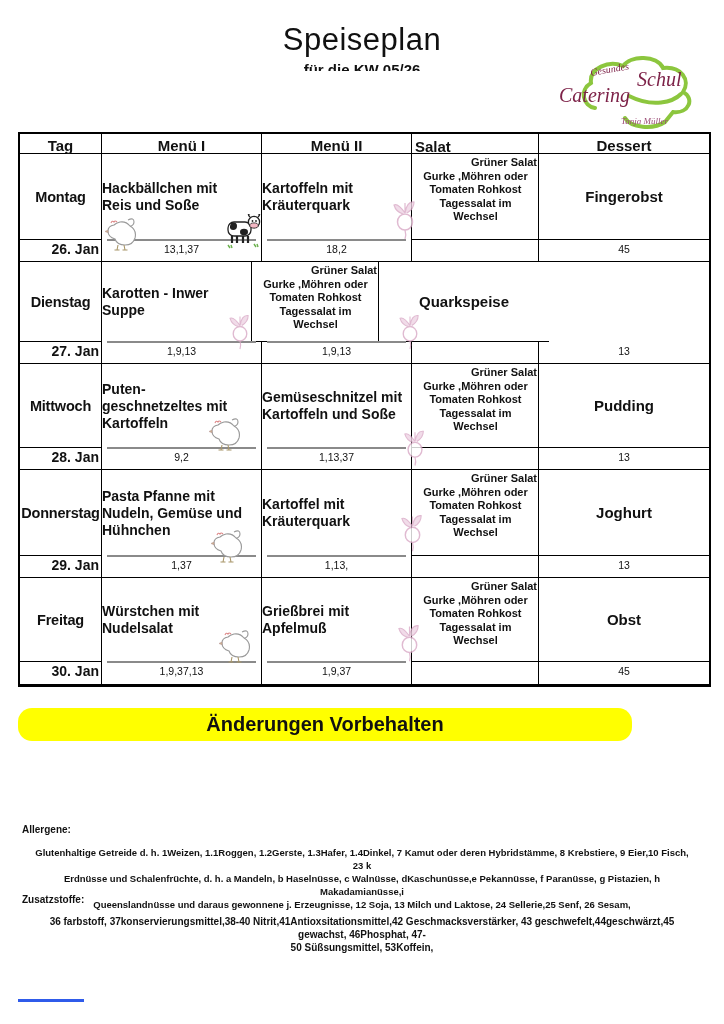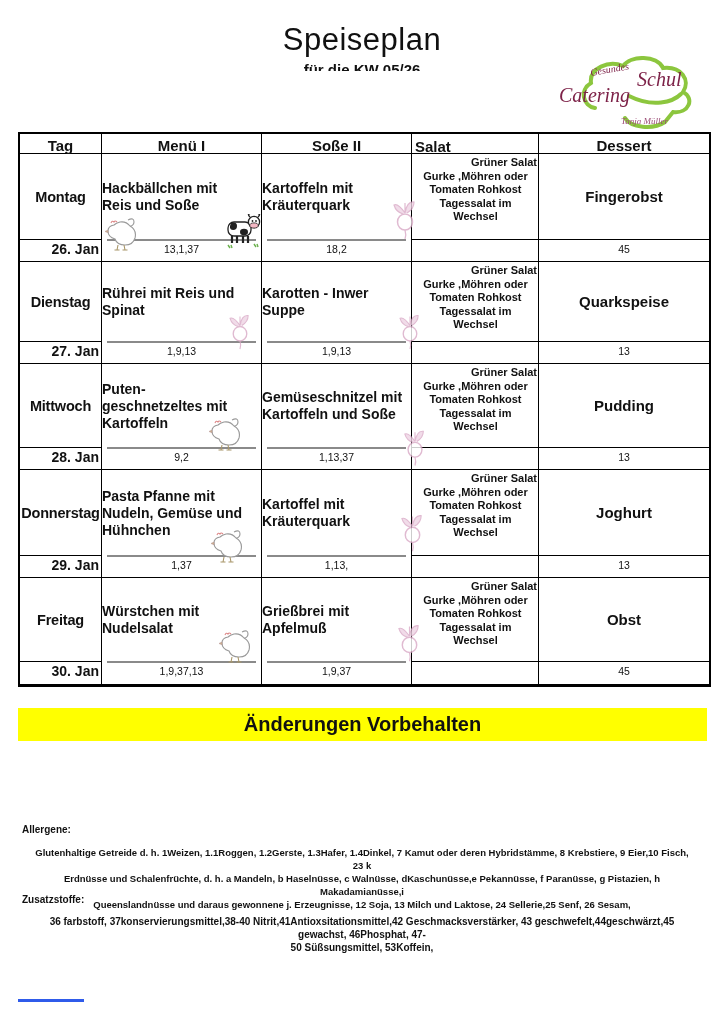--- a/index.html
+++ b/index.html
@@ -33,22 +33,22 @@
   .day-name{font-size:14.5px;font-weight:700;letter-spacing:-.2px;overflow:hidden;white-space:nowrap;}
   .menu-text{font-size:14px;line-height:17px;font-weight:700;text-align:left;white-space:pre-line;width:100%;}
   .salat-cell{font-size:11px;line-height:13.5px;font-weight:700;padding:2px 1px 0 2px;}
   .salad-l{text-align:center;}
   .salad-first{text-align:right;}
   .dessert-text{font-size:15px;font-weight:700;text-align:center;}
   .date-cell{font-size:14px;font-weight:700;text-align:right;padding-right:2px;line-height:19px;}
   .num-cell{font-size:10.5px;font-weight:400;text-align:center;line-height:19px;}
   .icon{position:absolute;z-index:3;}
   
-  .banner{position:absolute;left:18px;top:708px;width:689px;height:33px;
-    display:flex;align-items:center;justify-content:center;font-size:20px;font-weight:700;}
+  .banner{position:absolute;left:18px;top:708px;width:614px;height:33px;
+    display:flex;align-items:center;justify-content:center;font-size:20px;font-weight:700;border-radius:14px;}
   .sec-head{position:absolute;left:22px;font-size:10px;font-weight:700;}
   .sec-lines{position:absolute;left:30px;width:664px;text-align:center;
     font-size:9.5px;font-weight:700;line-height:13px;}
   .footer-line{position:absolute;left:18px;top:999px;width:66px;height:3px;}
 </style>
 </head>
 <body>
 
 <div class="title">Speiseplan</div>
 <div class="subtitle-clip">
@@ -64,21 +64,21 @@
     <text x="104" y="30" font-size="20" font-style="italic" fill="#7d2248" font-family="Liberation Serif, serif">Schul</text>
     <text x="88" y="68" font-size="9" font-style="italic" fill="#9b4a74" font-family="Liberation Serif, serif">Tanja Müller</text>
   </svg>
 </div>
 
 <div class="menu-table">
 
   <div class="t-row h26">
     <div class="cell c-tag head-cell">Tag</div>
     <div class="cell c-m1 head-cell">Menü I</div>
-    <div class="cell c-m2 head-cell">Soße II</div>
+    <div class="cell c-m2 head-cell">Menü II</div>
     <div class="cell c-sal head-cell head-left">Salat</div>
     <div class="cell c-des head-cell">Dessert</div>
   </div>
 
   <div class="day-block">
     <div class="t-row h86">
       <div class="cell c-tag vcenter">
           <span class="day-name">Montag</span>
         </div>
       <div class="cell c-m1 vcenter no-bb">
@@ -131,24 +131,20 @@
       <ellipse cx="13" cy="24" rx="7.5" ry="8" fill="#fff" stroke="#d9a9c6" stroke-width="1.5"></ellipse>
       <path d="M13 32 q1.5 5 0 9" fill="none" stroke="#d9a9c6" stroke-width="1.3"></path>
     </svg>
   </div>
 
   <div class="day-block">
     <div class="t-row h80">
       <div class="cell c-tag vcenter">
           <span class="day-name">Dienstag</span>
         </div>
-      <div class="cell c-m1 vcenter no-bb">
-          <div class="menu-text">Rührei mit Reis und
-Spinat</div>
-        </div>
       <div class="cell c-m2 vcenter no-bb">
           <div class="menu-text">Karotten -  Inwer
 Suppe</div>
         </div>
       <div class="cell c-sal salat-cell">
         <div class="salad-first">Grüner Salat</div>
         <div class="salad-l">Gurke ,Möhren oder</div>
         <div class="salad-l">Tomaten Rohkost</div>
         <div class="salad-l">Tagessalat im</div>
         <div class="salad-l">Wechsel</div>

